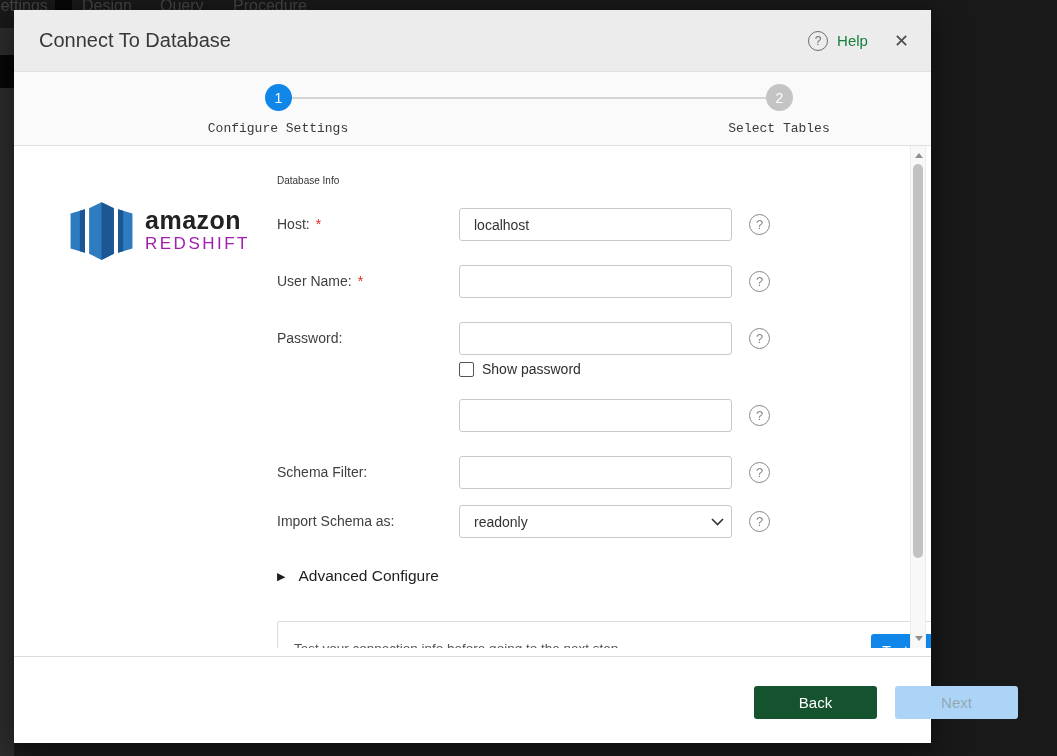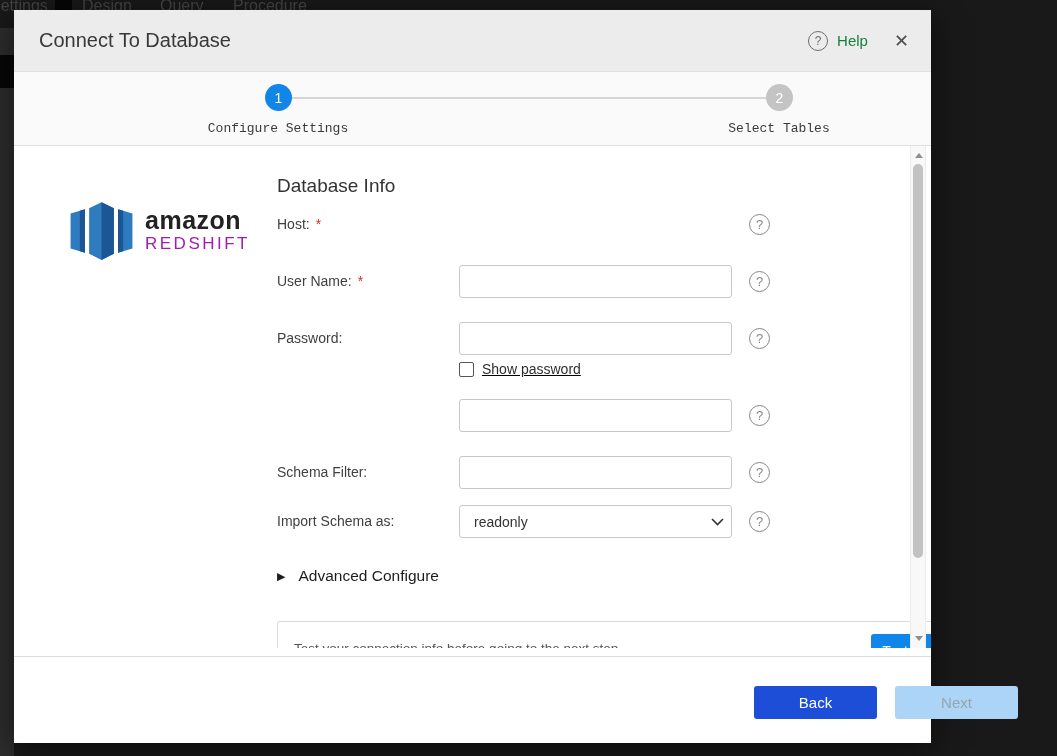--- a/index.html
+++ b/index.html
@@ -39,35 +39,35 @@
 
   
   .content { flex:1 1 auto; background:#fff; position:relative; }
   .viewport { position:absolute; left:0; top:0; width:100%; height:502px; overflow:hidden; }
 
   .logo { position:absolute; left:54px; top:52px; display:flex; align-items:center; gap:10px; }
   .logo-text { display:flex; flex-direction:column; }
   .logo-brand { font-size:25px; font-weight:700; color:#222; line-height:25px; letter-spacing:0.5px; }
   .logo-product { font-size:17px; color:#a21caf; letter-spacing:2.5px; line-height:21px; }
 
-  .form-heading { position:absolute; left:263px; top:29px; font-size:19px; color:#333; }
+  .form-heading { position:absolute; left:263px; top:29px; font-size:10px; color:#333; }
 
   .form-row { position:absolute; left:263px; width:530px; height:33px; }
   .form-row .flabel { position:absolute; left:0; top:0; line-height:33px; font-size:14px; color:#3f3f3f; }
   .req { color:#e02b20; margin-left:6px; font-size:14px; }
   .tinput { position:absolute; left:182px; top:0; width:273px; height:33px; border:1px solid #c9c9c9;
             border-radius:3px; padding:0 14px; font-size:14px; color:#333; background:#fff; outline:none;
             font-family:"Liberation Sans", sans-serif; }
   .row-help { position:absolute; left:472px; top:6px; width:21px; height:21px; border:1.5px solid #878787;
               border-radius:50%; color:#878787; font-size:13px; display:flex; align-items:center;
               justify-content:center; cursor:pointer; line-height:1; }
   .tselect { appearance:none; -webkit-appearance:none; cursor:pointer; }
   .sel-chevron { position:absolute; left:434px; top:13px; pointer-events:none; }
 
-  .checkbox-row { position:absolute; left:445px; top:215px; display:flex; align-items:center; gap:8px;text-decoration:underline; }
+  .checkbox-row { position:absolute; left:445px; top:215px; display:flex; align-items:center; gap:8px; }
   .cbox { width:15px; height:15px; border:1.5px solid #555; border-radius:2px; background:#fff; cursor:pointer; }
   .cbox-label { font-size:14px; color:#2e2e2e; }
 
   .advanced { position:absolute; left:263px; top:421px; display:flex; align-items:center; gap:13px; cursor:pointer; }
   .adv-caret { font-size:11px; color:#1d1d1d; }
   .adv-label { font-size:15.5px; color:#1d1d1d; }
 
   .test-box { position:absolute; left:263px; top:475px; width:730px; height:70px; background:#fff;
               border:1px solid #dcdcdc; border-radius:2px; }
   .test-hint { position:absolute; left:16px; top:19px; font-size:13.5px; color:#555; white-space:nowrap; }
@@ -84,21 +84,21 @@
   .sb-arrow-down { position:absolute; left:4px; bottom:7px; width:0; height:0;
                  border-left:4px solid transparent; border-right:4px solid transparent;
                  border-top:5px solid #8f8f8f; cursor:pointer; }
   .sb-thumb { position:absolute; left:2px; top:18px; width:10px; height:394px; background:#c2c2c2;
               border-radius:5px; cursor:pointer; }
 
   
   .dlg-footer { height:87px; border-top:1px solid #dcdcdc; background:#fff; position:relative; flex:0 0 auto; }
   .btn { position:absolute; top:29px; width:123px; height:33px; border:none; border-radius:3px;
          font-size:15px; font-family:"Liberation Sans", sans-serif; cursor:pointer; }
-  .btn-back { left:740px; background:#1d4ed8; color:#ffffff; }
+  .btn-back { left:740px; background:#14532d; color:#ffffff; }
   .btn-next { left:881px; background:#abd4f6; color:#95a6b1; cursor:default; }
 </style>
 </head>
 <body>
 
 <div class="bg-menu">
   <span style="left:-10px">Settings</span>
   <span style="left:82px">Design</span>
   <span style="left:160px">Query</span>
   <span style="left:233px">Procedure</span>
@@ -141,20 +141,21 @@
         <div class="logo-text">
           <span class="logo-brand">amazon</span>
           <span class="logo-product">REDSHIFT</span>
         </div>
       </div>
 
       <div class="form-heading">Database Info</div>
 
       <div class="form-row" style="top:62px">
         <span class="flabel"><span>Host:</span><span class="req">*</span></span>
+        <input class="tinput" type="text" value="localhost" style="">
         <span class="row-help">?</span>
       </div>
 
       <div class="form-row" style="top:119px">
         <span class="flabel"><span>User Name:</span><span class="req">*</span></span>
         <input class="tinput" type="text" value="" style="">
         <span class="row-help">?</span>
       </div>
 
       <div class="form-row" style="top:176px">

